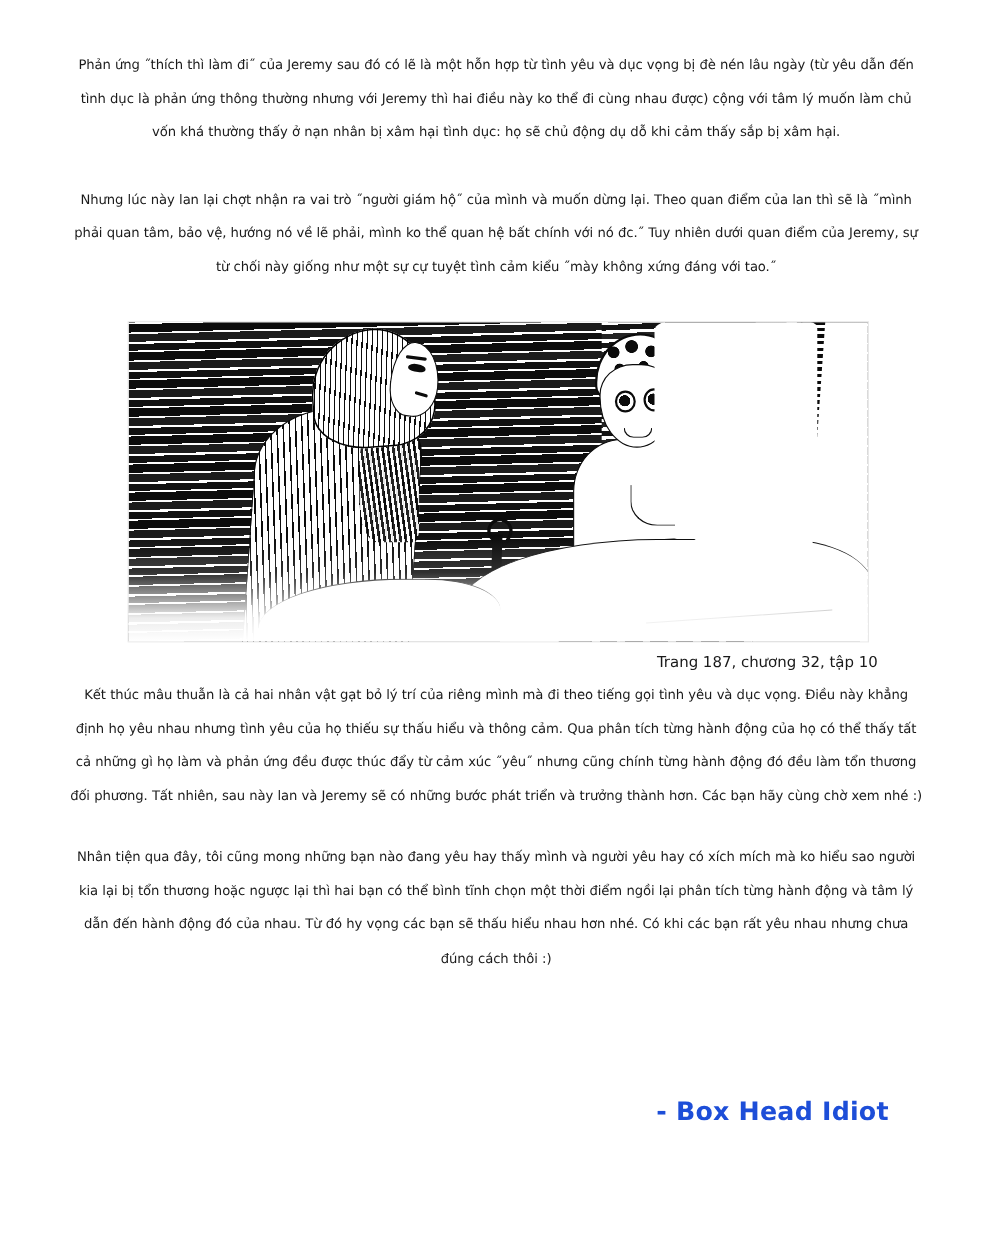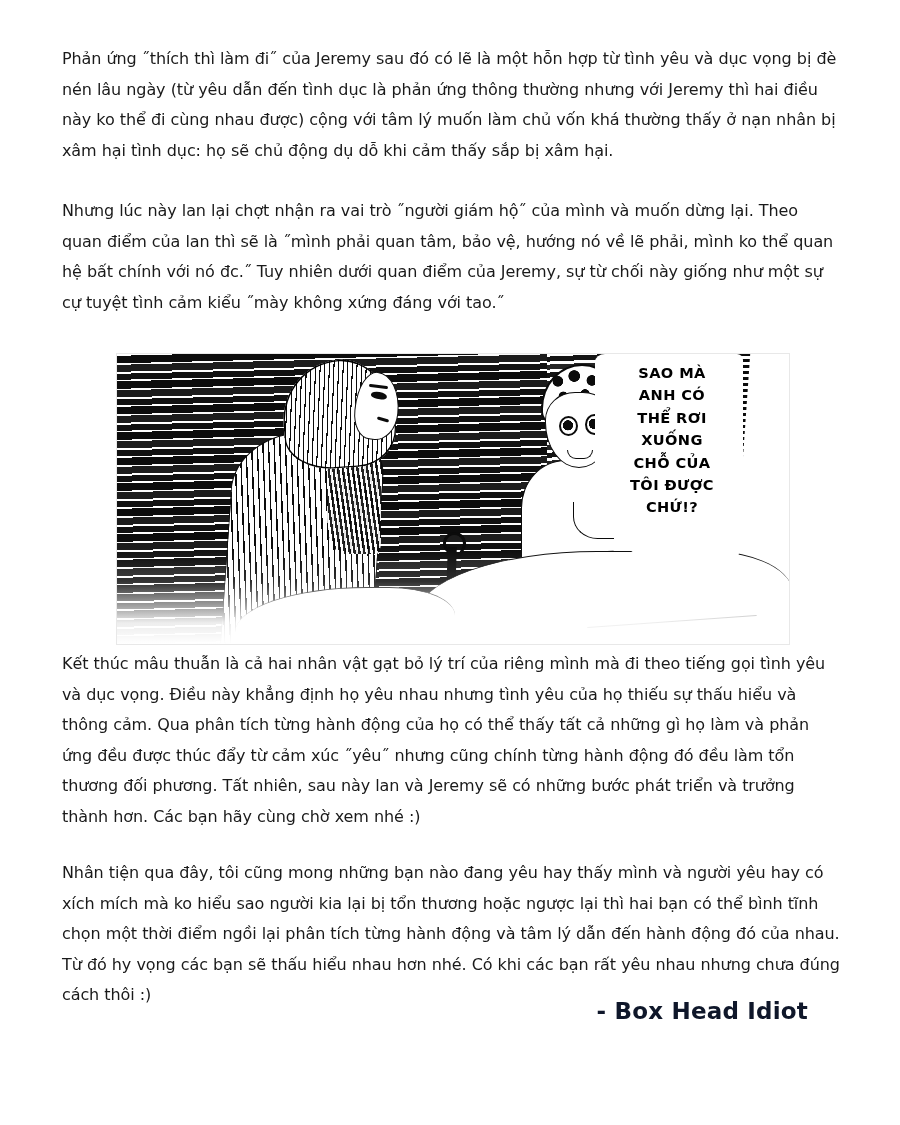--- a/index.html
+++ b/index.html
@@ -22,24 +22,24 @@
 
   .content {
     position: absolute;
     left: 62px;
     top: 44px;
     width: 778px;
   }
 
   .para {
     font-family: "DejaVu Sans", sans-serif;
-    font-size: 16px;
+    font-size: 12px;
     line-height: 30.5px;
     color: #1a1a1a;
-    text-align: left;
+    text-align: center;
     margin: 0 0 26px 0;
     letter-spacing: -0.1px;
     word-spacing: 0.2px;
   }
   .para.p1 { margin-bottom: 30px; }
   .para.p2 { margin-bottom: 35px; }
 
   
   .figure {
     position: relative;
@@ -388,21 +388,21 @@
     line-height: 20px;
   }
 
   .signature {
     position: absolute;
     right: 92px;
     top: 998px;
     font-family: "DejaVu Sans", sans-serif;
     font-size: 23px;
     font-weight: 600;
-    color: #0f172a;
+    color: #1d4ed8;
     letter-spacing: 0.2px;
     white-space: nowrap;
   }
 </style>
 </head>
 <body>
 
 <div class="page">
 
   <div class="content">
@@ -445,30 +445,24 @@
         <div class="wall-right"></div>
 
         <div class="bedding"></div>
         <div class="bedding-2"></div>
         <div class="bed-fold"></div>
 
         <div class="bg-fade"></div>
 
         <div class="bubble"></div>
         <div class="bubble-tail"></div>
-        <div class="bubble-text">SAO MÀ
-ANH CÓ
-THỂ RƠI
-XUỐNG
-CHỖ CỦA
-TÔI ĐƯỢC
-CHỨ!?</div>
 
       </div>
 
+      <figcaption class="figure-caption">Trang 187, chương 32, tập 10</figcaption>
 
     </figure>
 
     <p class="para">Kết thúc mâu thuẫn là cả hai nhân vật gạt bỏ lý trí của riêng mình mà đi theo tiếng gọi tình yêu và dục vọng. Điều này khẳng định họ yêu nhau nhưng tình yêu của họ thiếu sự thấu hiểu và thông cảm. Qua phân tích từng hành động của họ có thể thấy tất cả những gì họ làm và phản ứng đều được thúc đẩy từ cảm xúc ˝yêu˝ nhưng cũng chính từng hành động đó đều làm tổn thương đối phương. Tất nhiên, sau này lan và Jeremy sẽ có những bước phát triển và trưởng thành hơn. Các bạn hãy cùng chờ xem nhé :)</p>
 
     <p class="para">Nhân tiện qua đây, tôi cũng mong những bạn nào đang yêu hay thấy mình và người yêu hay có xích mích mà ko hiểu sao người kia lại bị tổn thương hoặc ngược lại thì hai bạn có thể bình tĩnh chọn một thời điểm ngồi lại phân tích từng hành động và tâm lý dẫn đến hành động đó của nhau. Từ đó hy vọng các bạn sẽ thấu hiểu nhau hơn nhé. Có khi các bạn rất yêu nhau nhưng chưa đúng cách thôi :)</p>
 
   </div>
 
   <div class="signature">- Box Head Idiot</div>

